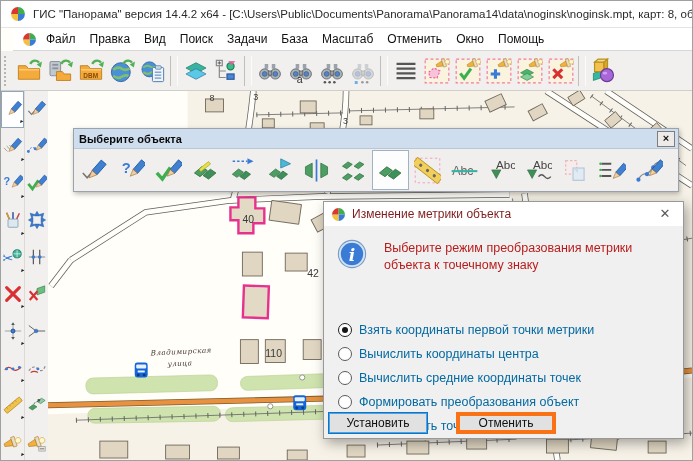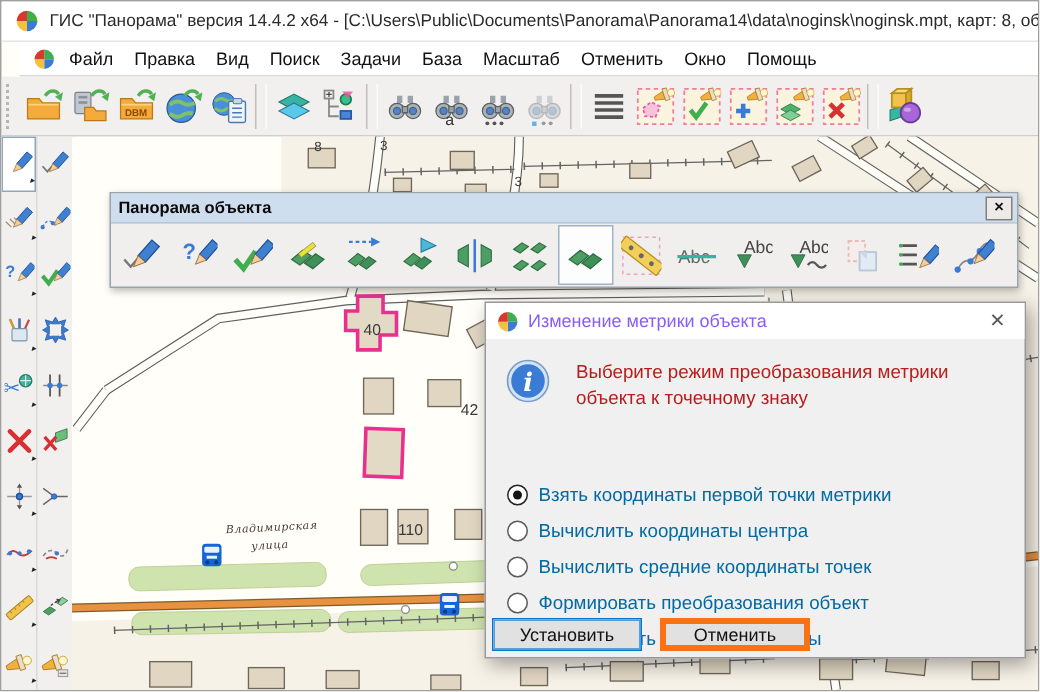--- a/index.html
+++ b/index.html
@@ -40,33 +40,33 @@
             font-size:11px;font-weight:bold;line-height:12px;text-align:center;color:#111;}
   .ct-row{display:flex;align-items:center;height:42px;padding:0 2px;}
   .ct-btn{width:37px;height:40px;display:flex;align-items:center;justify-content:center;box-sizing:border-box;flex:0 0 auto;}
   .ct-btn svg{width:27px;height:27px;}
   .ct-btn.selected{background:#fdfdfd;border:1px solid #9fb2c6;}
   
   .dialog{position:absolute;left:322px;top:200px;width:361px;height:238px;background:#f0f0f0;border:1px solid #989898;
           box-shadow:3px 4px 12px rgba(0,0,0,.35);z-index:10;box-sizing:border-box;}
   .dlg-title{height:24px;background:#fff;display:flex;align-items:center;gap:6px;padding-left:7px;}
   .dlg-title .ico{width:15px;height:15px;}
-  .dlg-title .txt{font-size:12px;color:#8b5cf6;}
+  .dlg-title .txt{font-size:12px;color:#7f1d1d;}
   .dlg-close{margin-left:auto;width:36px;height:24px;text-align:center;line-height:24px;font-size:13px;color:#5a5a5a;}
   .dlg-body{position:relative;height:212px;}
   .info-row{display:flex;gap:17px;padding:13px 8px 0 13px;}
   .info-ic{width:30px;height:30px;flex:0 0 auto;}
   .info-ic svg{width:30px;height:30px;}
   .msg{font-size:12.5px;color:#b91c1c;width:268px;line-height:1.38;padding-top:1px;}
   .radios{position:absolute;left:14px;top:92px;display:flex;flex-direction:column;}
   .radio-row{display:flex;align-items:center;gap:7px;height:24px;font-size:12.5px;color:#0369a1;white-space:nowrap;}
   .rdot{width:12px;height:12px;border-radius:50%;border:1px solid #5a5a5a;background:#fff;position:relative;flex:0 0 auto;}
   .radio-row.on .rdot{border-color:#222;}
   .radio-row.on .rdot::after{content:'';position:absolute;left:3px;top:3px;width:6px;height:6px;border-radius:50%;background:#151515;}
-  .dlg-buttons{position:absolute;left:4px;bottom:4px;display:flex;gap:12px;}
+  .dlg-buttons{position:absolute;left:4px;bottom:4px;display:flex;gap:28px;}
   .dlg-btn{min-width:100px;height:22px;background:#e1e1e1;border:4px solid #f97316;font-size:12px;color:#111;
            display:flex;align-items:center;justify-content:center;padding:0 10px;box-sizing:border-box;}
   .dlg-btn.default{border:1px solid #0078d7;box-shadow:inset 0 0 0 1px #5a9fd4;}
 </style>
 </head>
 <body>
 
 <div class="screen">
 
   <div class="titlebar">
@@ -635,21 +635,21 @@
       </g>
       <g font-family="DejaVu Serif, serif" font-style="italic" fill="#4a3a32" letter-spacing="0.4">
         <text transform="translate(103,266) rotate(-3)" font-size="7.3">Владимирская</text>
         <text transform="translate(120,277) rotate(-3)" font-size="7.3">улица</text>
       </g>
     </svg>
   </div>
 
   <div class="creation-toolbar">
     <div class="ct-title">
-      <span class="txt">Панорама объекта</span>
+      <span class="txt">Выберите объекта</span>
       <span class="ct-close">×</span>
     </div>
     <div class="ct-row">
 
     <span class="ct-btn">
           <svg viewBox="0 0 22 22" width="100%" height="100%">
             <polyline points="1.5,13 5,17 11,10" stroke="#777" stroke-width="1.3" fill="none"></polyline>
             <polygon points="9,11 16.5,2.5 20.5,6 13,14.5" fill="#4080d0" stroke="#1a4f9c" stroke-width="0.7"></polygon>
             <polygon points="9,11 13,14.5 6.5,17" fill="#f0cda6" stroke="#95661f" stroke-width="0.5"></polygon>
           </svg>

